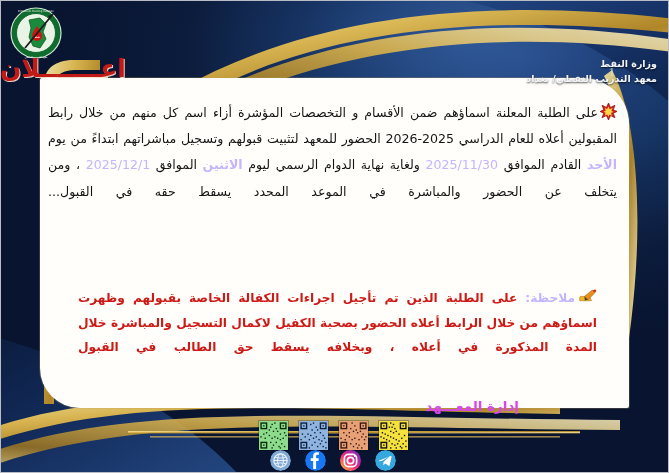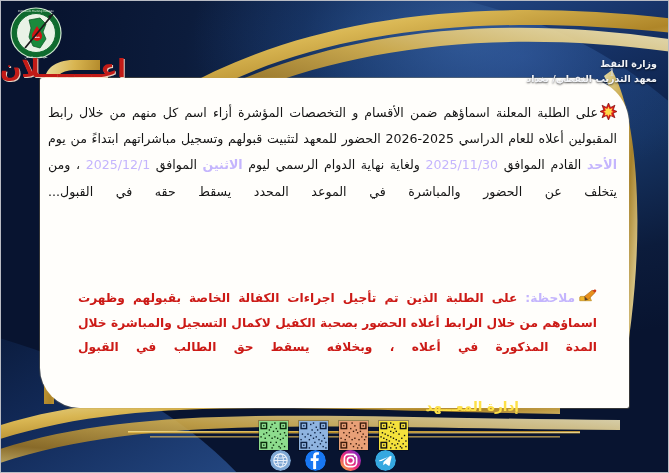--- a/index.html
+++ b/index.html
@@ -146,21 +146,21 @@
     height: 15px;
     vertical-align: -2px;
     margin-left: 3px;
   }
 
   
   .signature {
     position: absolute;
     right: 150px;
     top: 398px;
-    color: #fde047;
+    color: #d946ef;
     font-size: 13.5px;
     font-weight: 700;
     direction: rtl;
   }
 
   
   .qr-strip {
     position: absolute;
     left: 258px;
     top: 420px;

